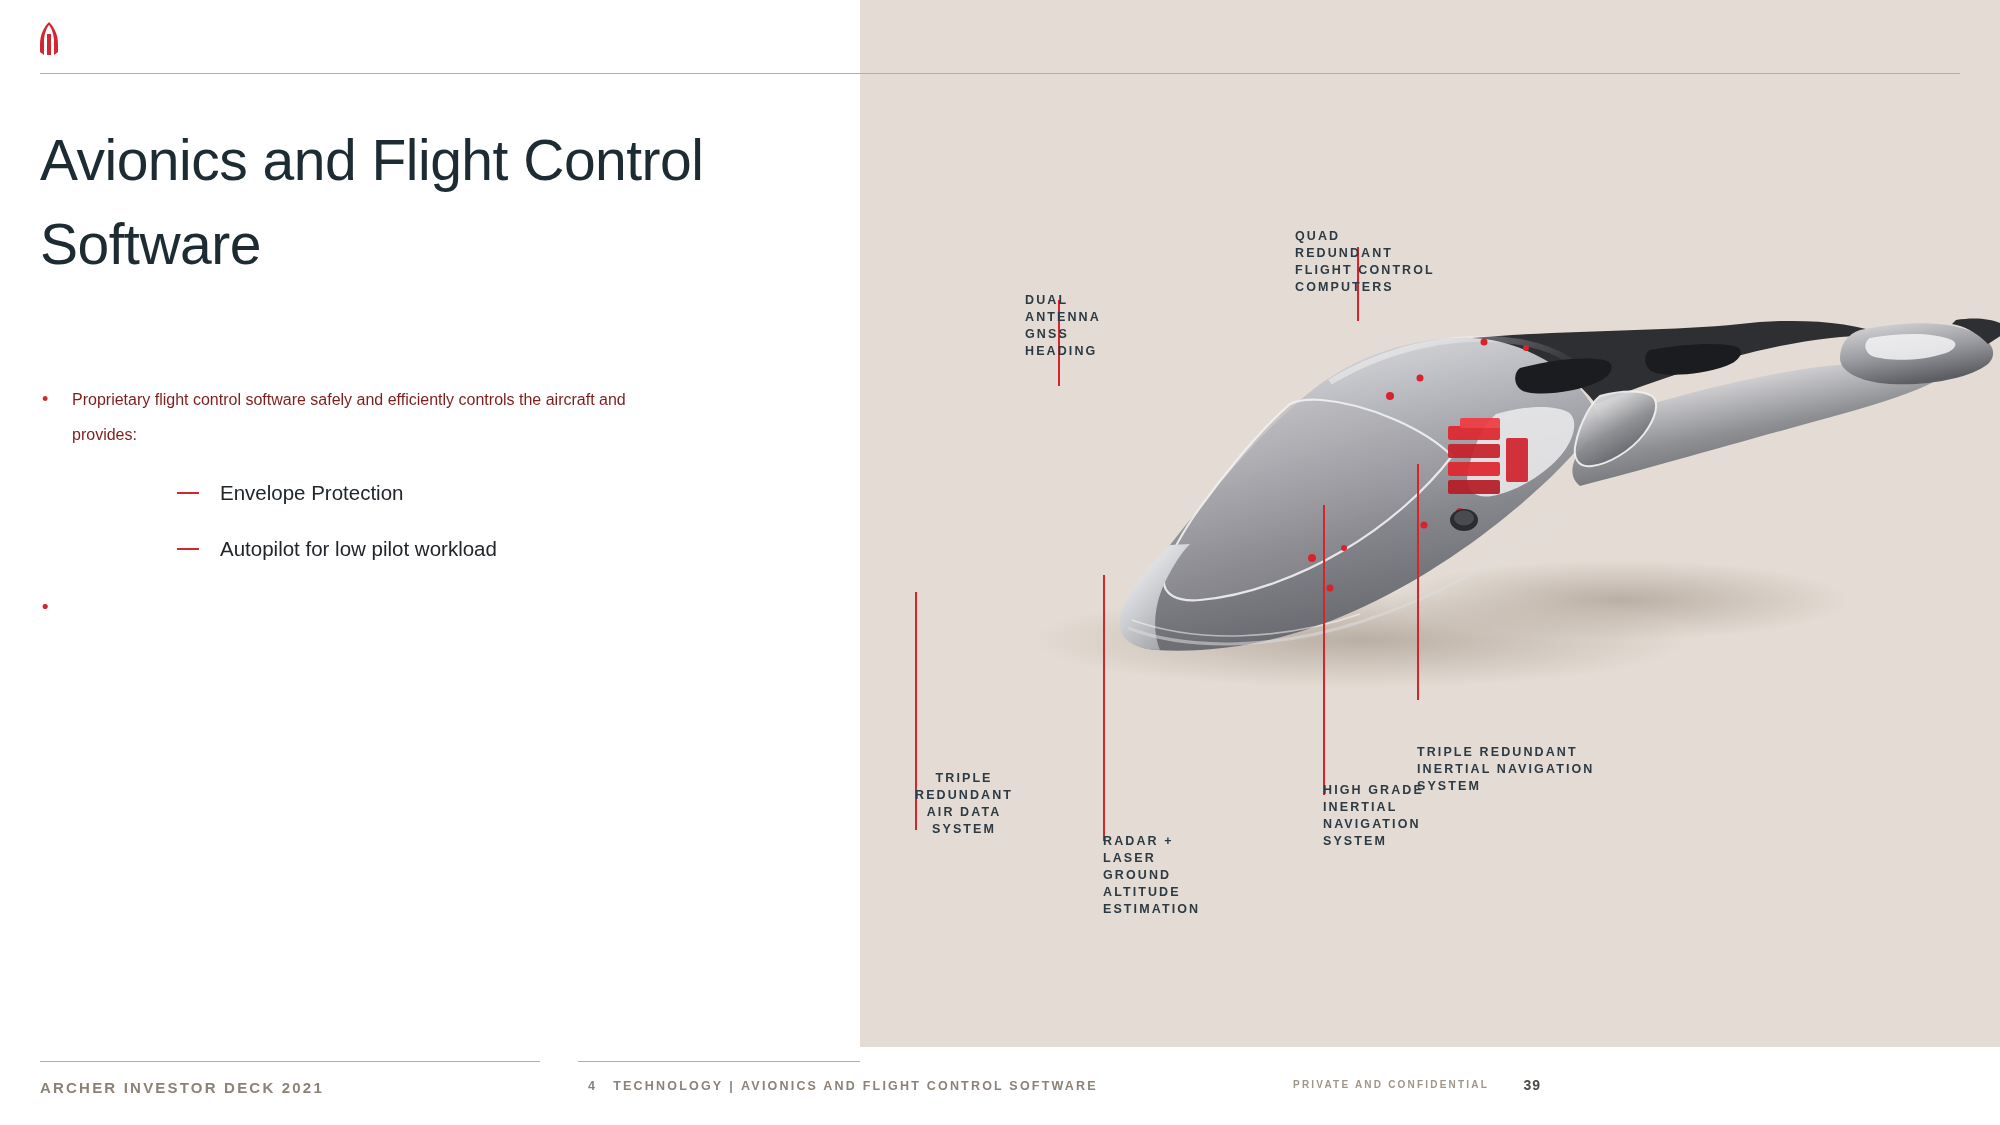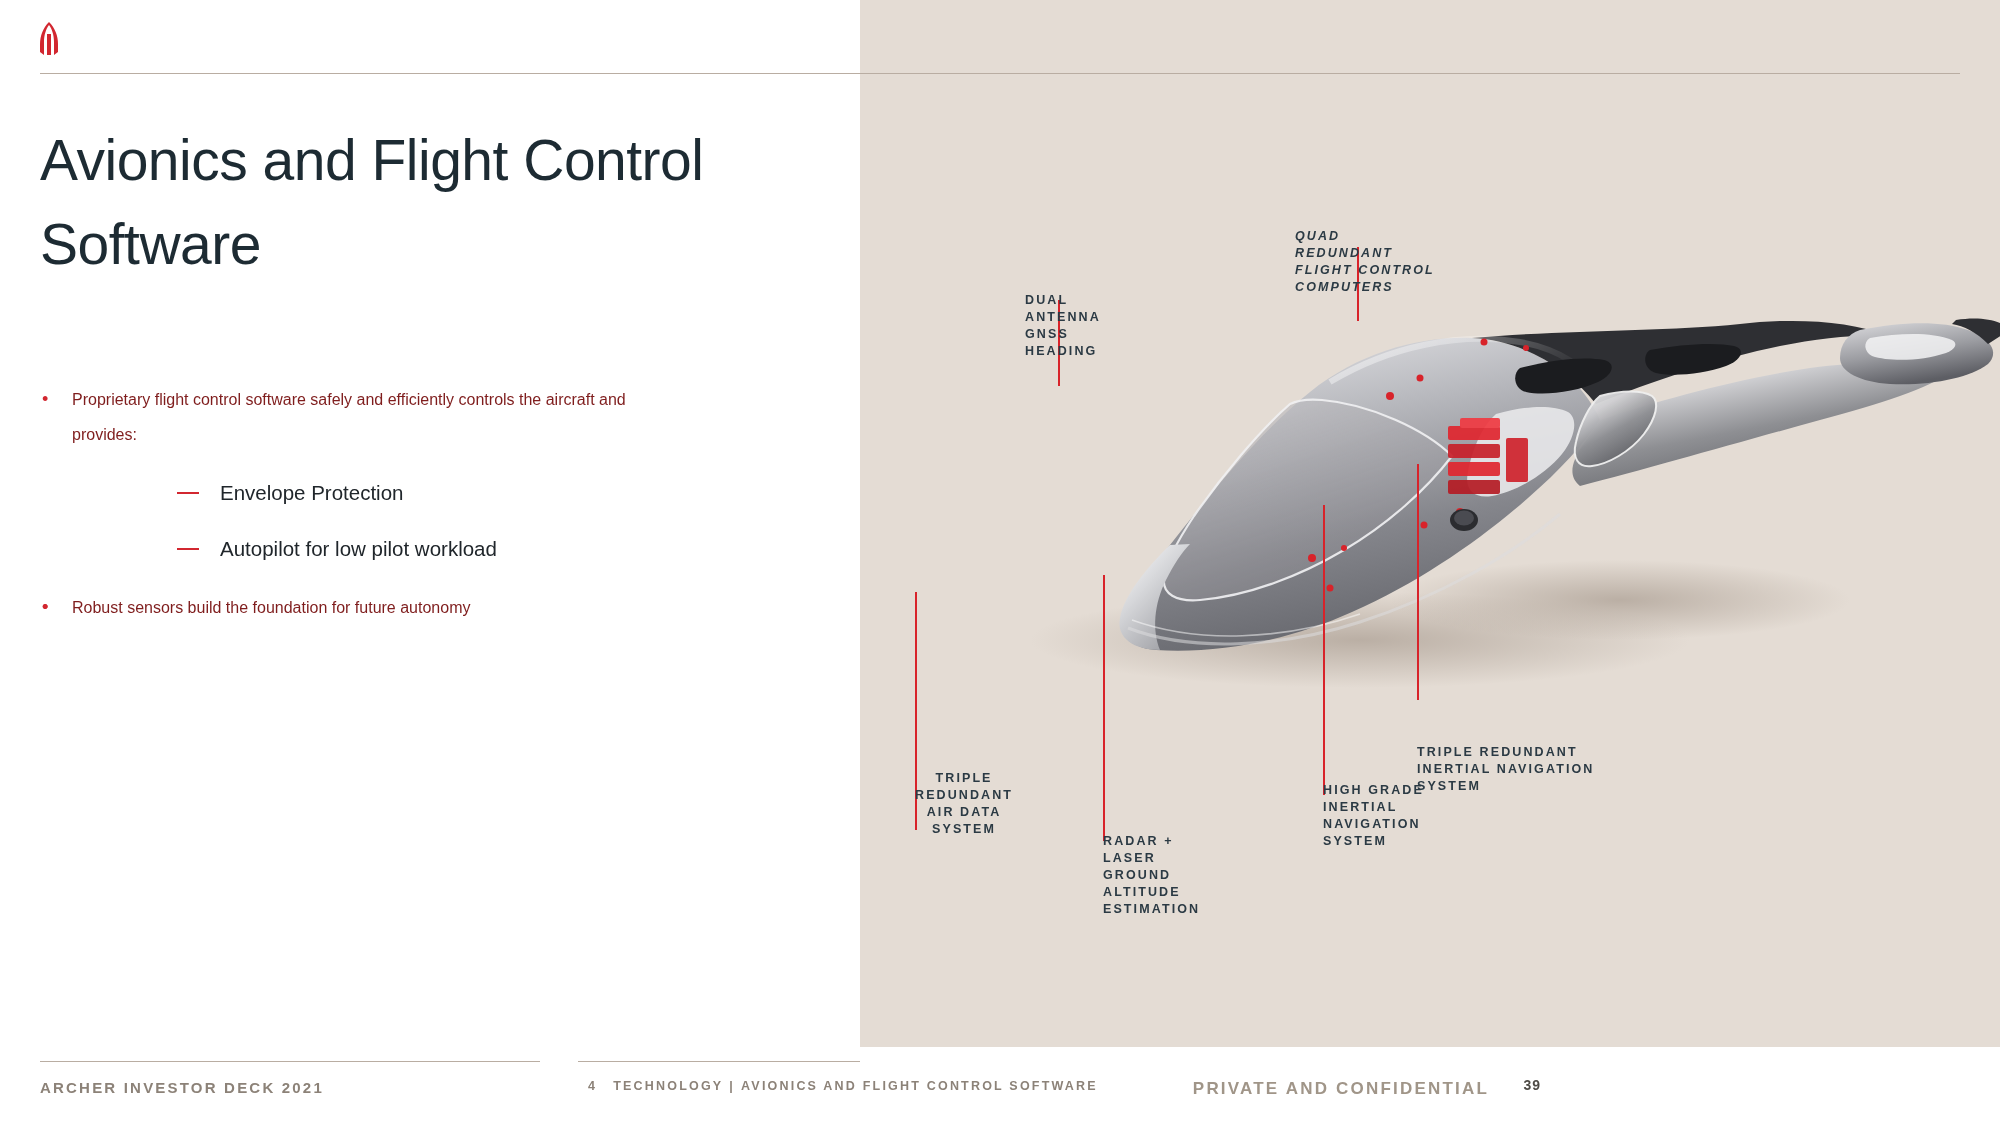--- a/index.html
+++ b/index.html
@@ -121,21 +121,21 @@
     font-size: 15px; letter-spacing: 2.2px; color: #8c8278; font-weight: 600;
   }
   .footer-center {
     position: absolute; left: 588px; top: 1079px;
     font-size: 12.5px; letter-spacing: 2.2px; color: #8c8278; font-weight: 600;
   }
   .footer-center .pg { color: #8c8278; margin-right: 16px; }
   .footer-center .sep { color: #8c8278; margin: 0 6px; }
   .footer-right {
     position: absolute; right: 92px; top: 1079px;
-    font-size: 17px; letter-spacing: 2.2px; color: #a09588; font-weight: 600;
+    font-size: 10px; letter-spacing: 2.2px; color: #a09588; font-weight: 600;
   }
   .footer-page {
     position: absolute; right: 40px; top: 1077px;
     font-size: 14px; letter-spacing: 1px; color: #4d4a45; font-weight: 700;
   }
 </style>
 </head>
 <body>
 
 <div class="slide">
@@ -164,21 +164,20 @@
     </div>
     <div class="sub-row">
       <span class="dash"></span>
       <span class="txt">Autopilot for low pilot workload</span>
     </div>
     <div class="bullet-row">
       <span class="dot">•</span>
     </div>
     <div class="bullet-row">
       <span class="dot">•</span>
-      <span class="txt">Robust sensors build the foundation for future autonomy</span>
     </div>
   </div>
 
   <div class="illus">
 
     <svg class="craft" viewBox="0 0 1140 1047">
       <defs>
         <linearGradient id="bodyTop" x1="0" y1="0" x2="0.6" y2="1">
           <stop offset="0%" stop-color="#f2f2f2"></stop>
           <stop offset="30%" stop-color="#cfcfd2"></stop>
@@ -318,21 +317,21 @@
     <div class="leader v" style="left:497px; top:247px; height:74px;"></div>
     <div class="leader v" style="left:557px; top:464px; height:236px;"></div>
     <div class="leader v" style="left:463px; top:505px; height:290px;"></div>
     <div class="leader v" style="left:55px; top:592px; height:238px;"></div>
     <div class="leader v" style="left:243px; top:575px; height:266px;"></div>
 
     <div class="callout" style="left:165px; top:292px;">DUAL
 ANTENNA
 GNSS
 HEADING</div>
-    <div class="callout" style="left:435px; top:228px;font-style:italic;">QUAD
+    <div class="callout" style="left:435px; top:228px;">QUAD
 REDUNDANT
 FLIGHT CONTROL
 COMPUTERS</div>
     <div class="callout" style="left:557px; top:704px;margin-top:40px;">TRIPLE REDUNDANT
 INERTIAL NAVIGATION
 SYSTEM</div>
     <div class="callout" style="left:463px; top:782px;">HIGH GRADE
 INERTIAL
 NAVIGATION
 SYSTEM</div>

